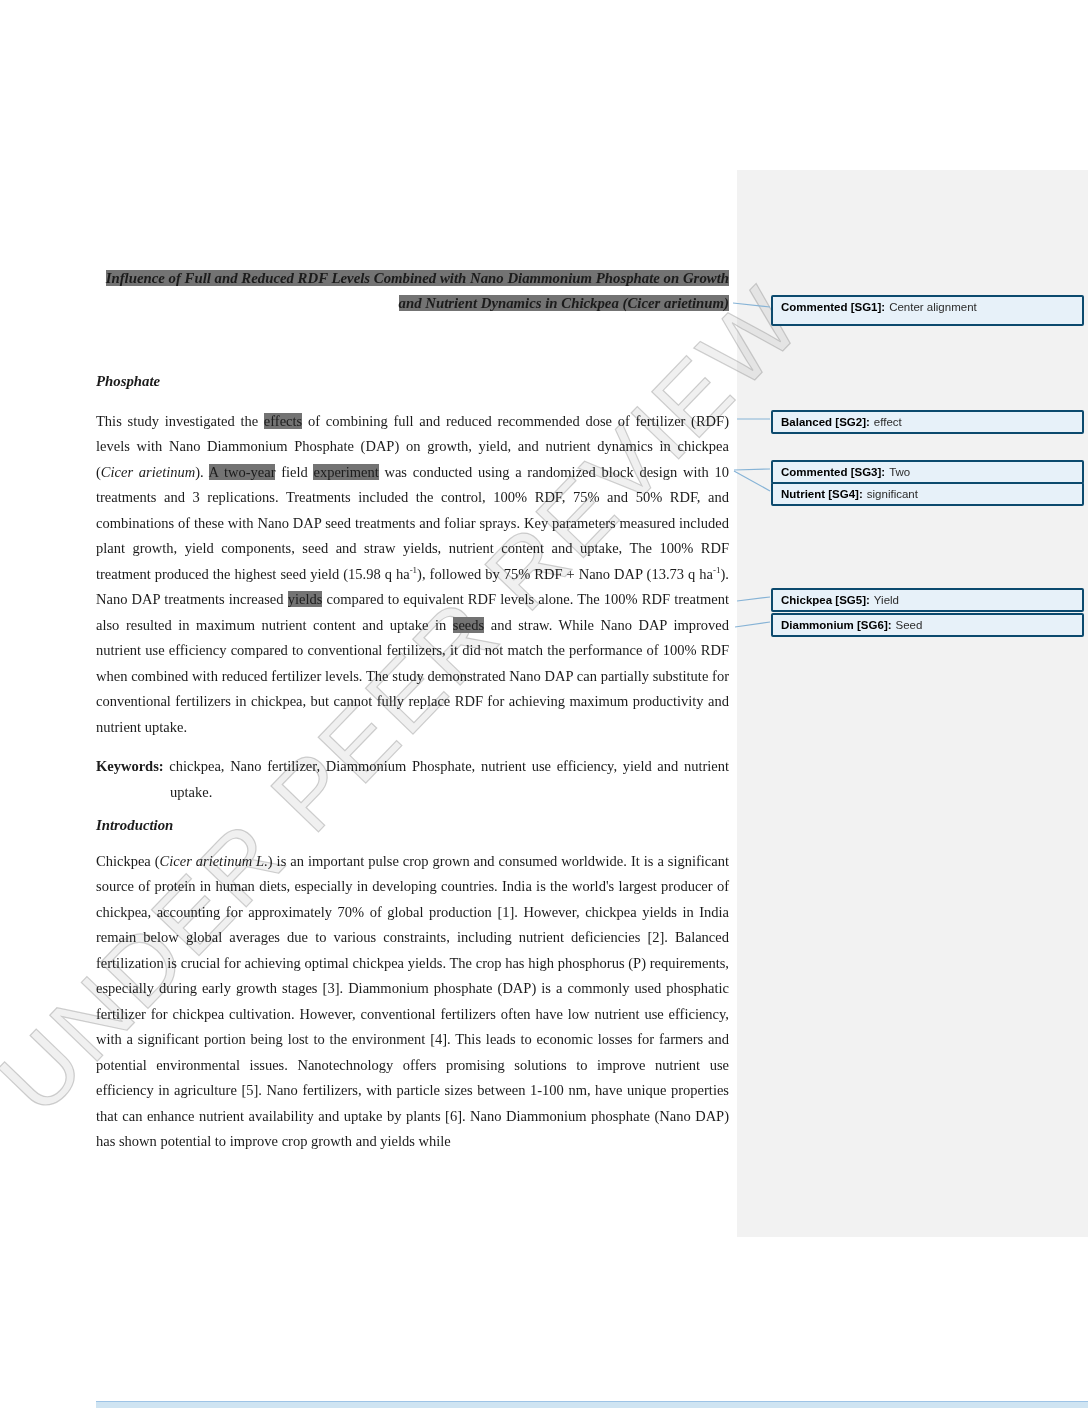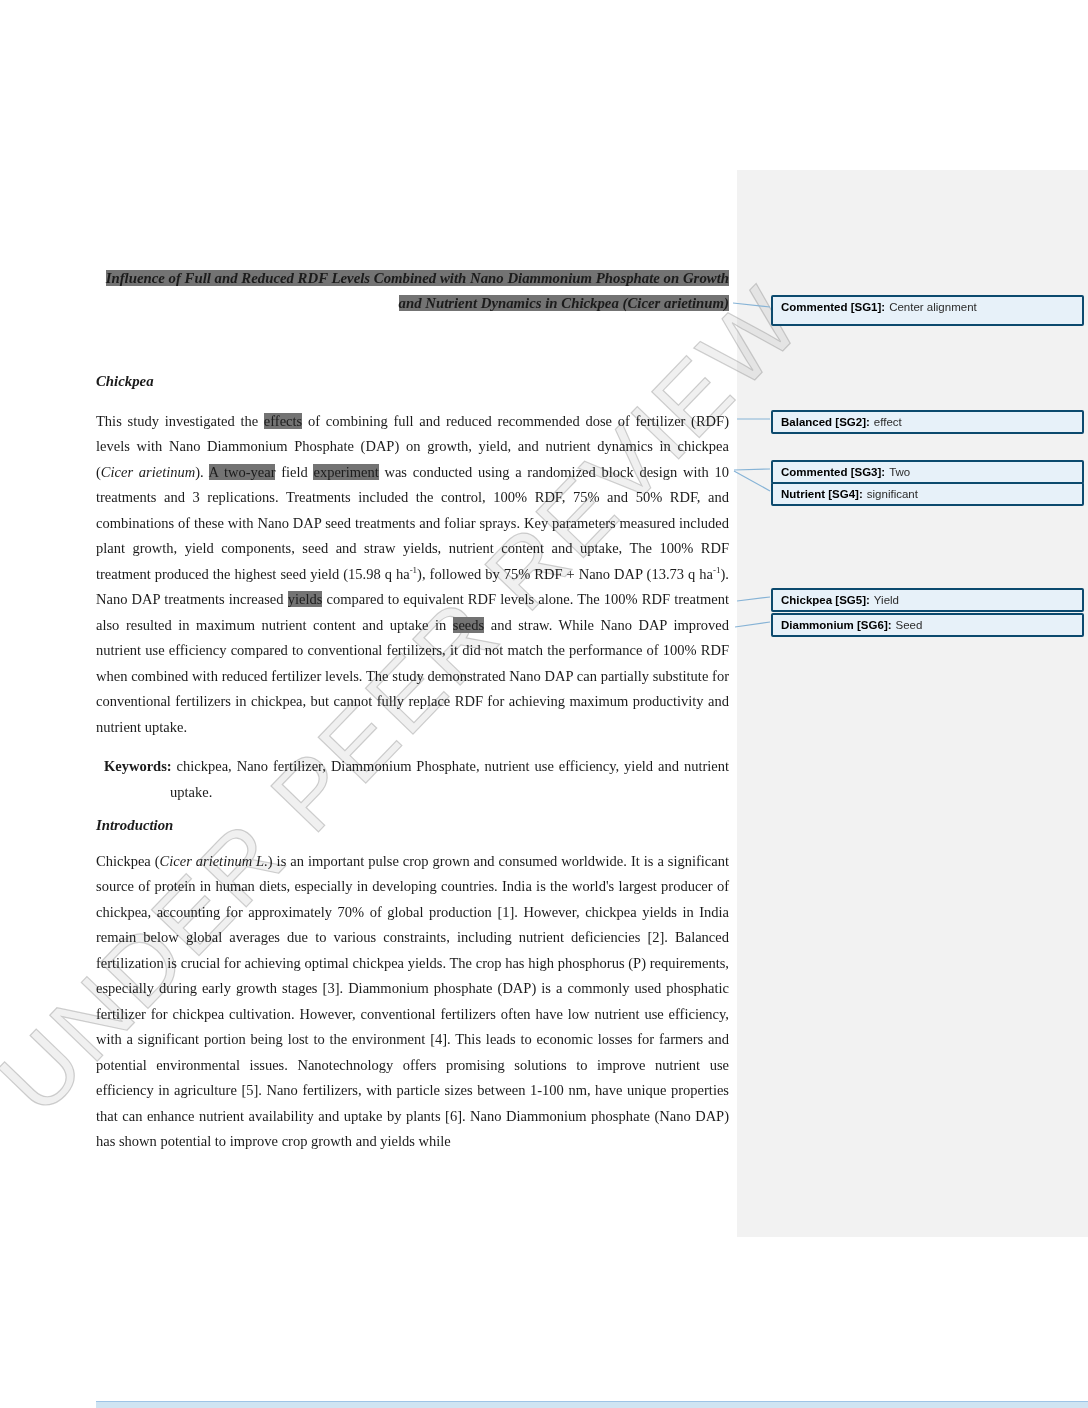--- a/index.html
+++ b/index.html
@@ -20,21 +20,21 @@
 
   .title { font-weight:bold; font-style:italic; text-align:right; line-height:24.5px;
            font-size:14.8px; margin-bottom:54px; }
 
   .h2 { font-weight:bold; font-style:italic; font-size:14.8px; margin-bottom:14px; }
 
   .para { text-align:justify; }
   .abstract-p { margin-bottom:14px; }
 
   .keywords { margin-bottom:8px; padding-left:74px; text-indent:-74px; text-align:justify; }
-  .keywords b { font-weight:bold;margin-left:8px; }
+  .keywords b { font-weight:bold; }
 
   .intro-h { margin-top:6px; margin-bottom:10px; }
 
   .hl { background:#737373; }
 
   sup { font-size:0.62em; vertical-align:super; line-height:0; }
 
   .comment { position:absolute; left:771px; width:313px; z-index:3;
              background:#e7f1f9; border:2px solid #0c4a6e; border-radius:2px;
              padding:3px 8px; font-family:"Liberation Sans", sans-serif;
@@ -67,21 +67,21 @@
   <line x1="734" y1="470" x2="770" y2="469"></line>
   <line x1="734" y1="471" x2="770" y2="491"></line>
   <line x1="737" y1="601" x2="770" y2="597"></line>
   <line x1="735" y1="627" x2="770" y2="622"></line>
 </svg>
 
 <div class="doc">
 
   <div class="title"><span class="hl">Influence of Full and Reduced RDF Levels Combined with Nano Diammonium Phosphate on Growth and Nutrient Dynamics in Chickpea (Cicer arietinum)</span></div>
 
-  <div class="h2">Chickpea</div>
+  <div class="h2">Phosphate</div>
 
   <p class="para abstract-p"><span>This study investigated the </span><span class="hl">effects</span><span> of combining full and reduced recommended dose of fertilizer (RDF) levels with Nano Diammonium Phosphate (DAP) on growth, yield, and nutrient dynamics in chickpea (</span><span style="font-style: italic;">Cicer arietinum</span><span>). </span><span class="hl">A two-year</span><span> field </span><span class="hl">experiment</span><span> was conducted using a randomized block design with 10 treatments and 3 replications. Treatments included the control, 100% RDF, 75% and 50% RDF, and combinations of these with Nano DAP seed treatments and foliar sprays. Key parameters measured included plant growth, yield components, seed and straw yields, nutrient content and uptake, The 100% RDF treatment produced the highest seed yield (15.98 q ha</span><span><sup>-1</sup></span><span>), followed by 75% RDF + Nano DAP (13.73 q ha</span><span><sup>-1</sup></span><span>). Nano DAP treatments increased </span><span class="hl">yields</span><span> compared to equivalent RDF levels alone. The 100% RDF treatment also resulted in maximum nutrient content and uptake in </span><span class="hl">seeds</span><span> and straw. While Nano DAP improved nutrient use efficiency compared to conventional fertilizers, it did not match the performance of 100% RDF when combined with reduced fertilizer levels. The study demonstrated Nano DAP can partially substitute for conventional fertilizers in chickpea, but cannot fully replace RDF for achieving maximum productivity and nutrient uptake.</span></p>
 
   <p class="keywords"><b>Keywords:</b><span> chickpea, Nano fertilizer, Diammonium Phosphate, nutrient use efficiency, yield and nutrient uptake.</span></p>
 
   <div class="h2 intro-h">Introduction</div>
 
   <p class="para"><span>Chickpea (</span><span style="font-style: italic;">Cicer arietinum L.</span><span>) is an important pulse crop grown and consumed worldwide. It is a significant source of protein in human diets, especially in developing countries. India is the world's largest producer of chickpea, accounting for approximately 70% of global production [1]. However, chickpea yields in India remain below global averages due to various constraints, including nutrient deficiencies [2]. Balanced fertilization is crucial for achieving optimal chickpea yields. The crop has high phosphorus (P) requirements, especially during early growth stages [3]. Diammonium phosphate (DAP) is a commonly used phosphatic fertilizer for chickpea cultivation. However, conventional fertilizers often have low nutrient use efficiency, with a significant portion being lost to the environment [4]. This leads to economic losses for farmers and potential environmental issues. Nanotechnology offers promising solutions to improve nutrient use efficiency in agriculture [5]. Nano fertilizers, with particle sizes between 1-100 nm, have unique properties that can enhance nutrient availability and uptake by plants [6]. Nano Diammonium phosphate (Nano DAP) has shown potential to improve crop growth and yields while</span></p>
 </div>
 

